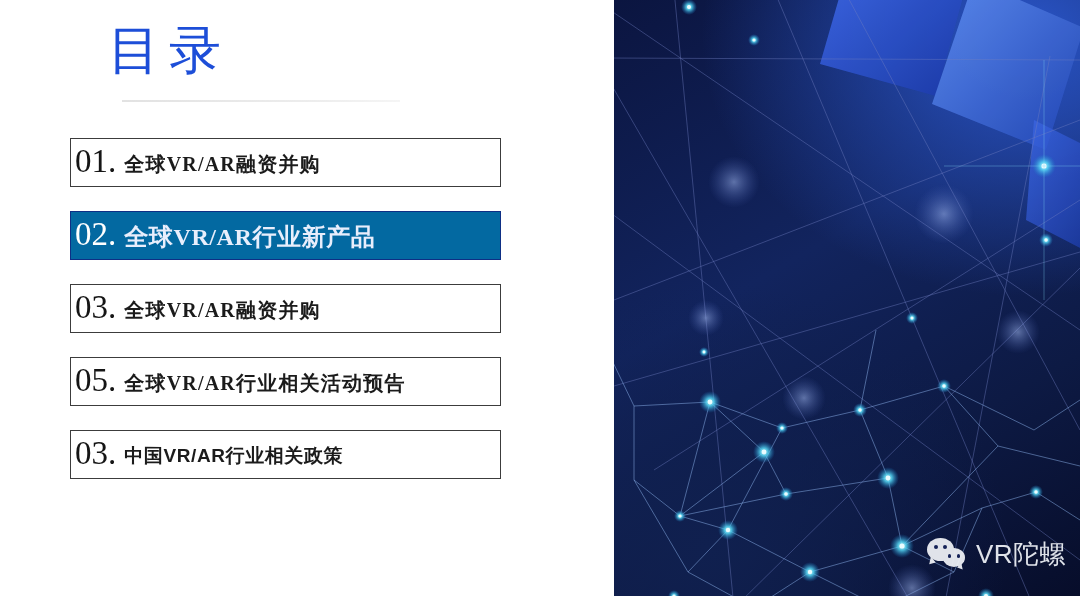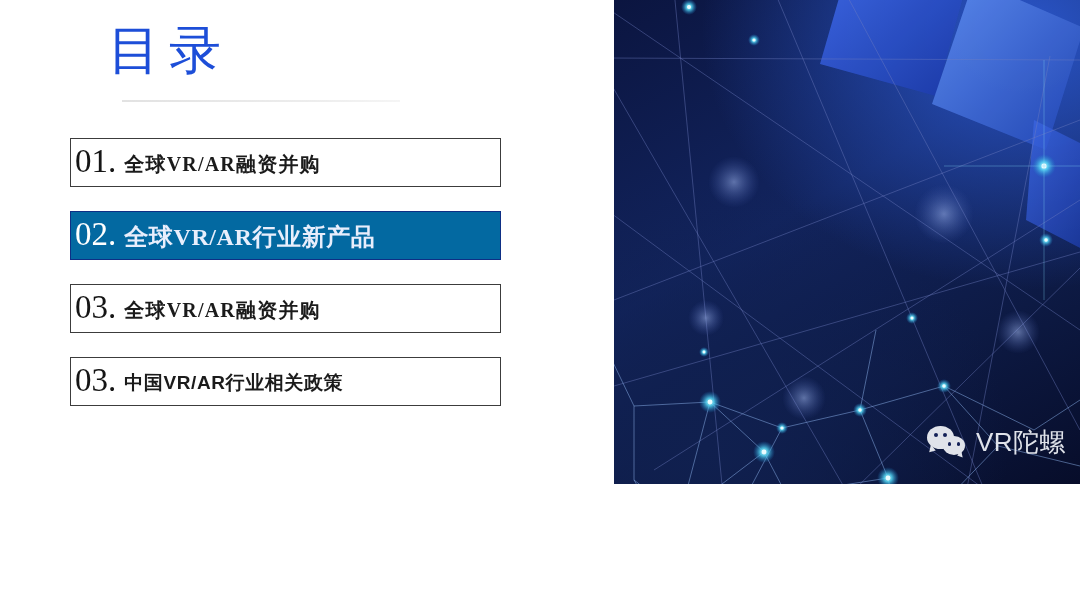--- a/index.html
+++ b/index.html
@@ -115,21 +115,21 @@
     font-family: "Liberation Sans", "DejaVu Sans", sans-serif;
     font-weight: 700;
     font-size: 19px;
     letter-spacing: 0.6px;
   }
 
   
   .right-panel {
     position: absolute;
     left: 614px; top: 0;
-    width: 466px; height: 484px;
+    width: 466px; height: 596px;
     overflow: hidden;
     background:
       radial-gradient(ellipse 520px 420px at 88% 6%, #2a55c8 0%, rgba(30,62,150,0) 62%),
       radial-gradient(ellipse 430px 380px at 20% 92%, #10204f 0%, rgba(10,20,54,0) 70%),
       linear-gradient(150deg, #0b1540 0%, #12245e 42%, #0d1a44 72%, #070d2a 100%);
     text-align: center;
   }
   .right-panel svg {
     position: absolute;
     left: 0; top: 0;
@@ -226,20 +226,24 @@
         <span class="num">02.</span>
         <span class="label">全球VR/AR行业新产品</span>
       </div>
 
       <div class="toc-item">
         <span class="num">03.</span>
         <span class="label">全球VR/AR融资并购</span>
       </div>
 
 
+      <div class="toc-item">
+        <span class="num">05.</span>
+        <span class="label">全球VR/AR行业相关活动预告</span>
+      </div>
 
       <div class="toc-item heavy">
         <span class="num">03.</span>
         <span class="label">中国VR/AR行业相关政策</span>
       </div>
 
     </div>
   </div>
 
   <div class="right-panel">

